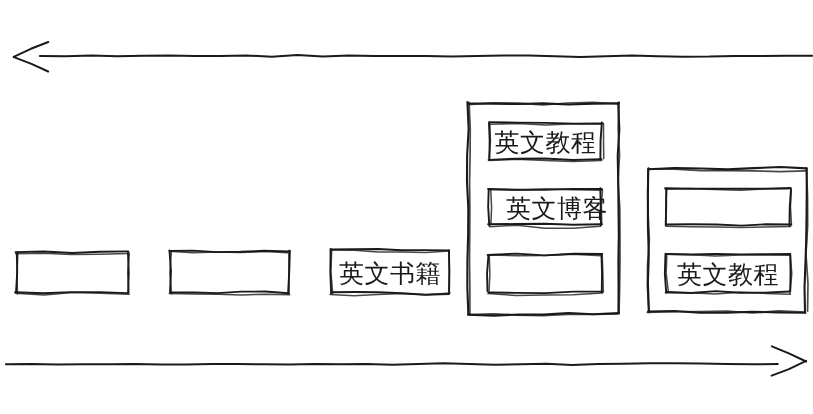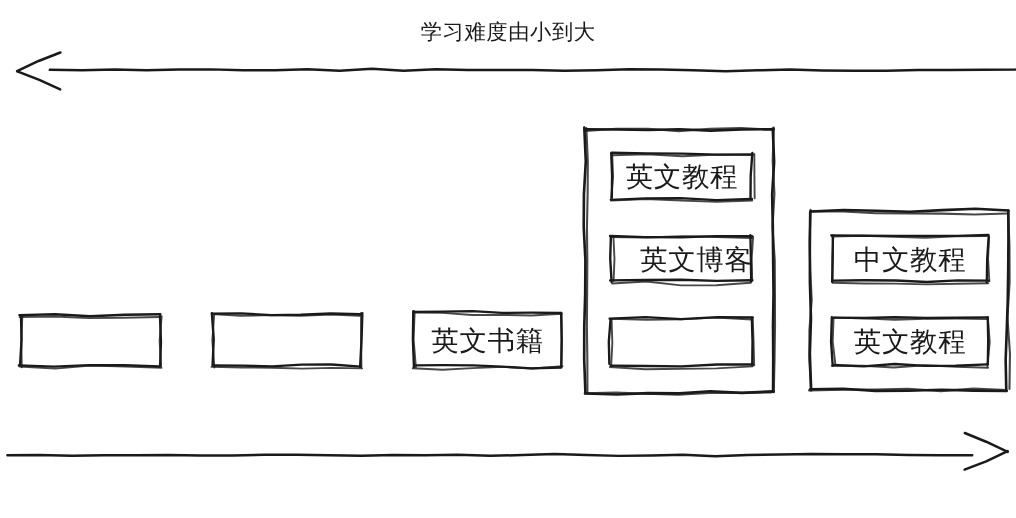--- a/index.html
+++ b/index.html
@@ -28,21 +28,21 @@
     white-space: nowrap;
     letter-spacing: 0.5px;
   }
   .axis-caption {
     font-size: 17px;
     text-align: center;
     width: 100%;
     left: 0;
   }
   .node-label {
-    font-size: 22px;
+    font-size: 25px;
     text-align: right;
     transform: translate(-50%, -50%);
   }
 </style>
 </head>
 <body>
 
 <div id="canvas">
 
   <svg id="sketch" viewBox="0 0 813 414">
@@ -127,22 +127,20 @@
       <path d="M790.43 294.25L765.38 293.39L739.90 292.19L714.96 294.04L690.47 292.64L665.43 292.63" fill="none" stroke="#1a1a1a" stroke-width="1.52" stroke-linecap="round" stroke-linejoin="round" opacity="0.8"></path>
       <path d="M668.36 291.86L666.16 273.37L666.83 254.88" fill="none" stroke="#1a1a1a" stroke-width="1.52" stroke-linecap="round" stroke-linejoin="round" opacity="0.8"></path>
       <path d="M812.07 55.70L786.17 55.86L760.31 56.06L734.92 55.92L709.29 56.57L683.20 56.64L657.80 56.35L632.07 55.52L606.08 56.27L580.57 56.91L554.82 56.17L528.72 55.52L503.32 55.44L477.51 56.11L451.50 56.53L425.78 55.93L400.35 55.91L374.30 56.03L348.85 55.42L322.83 56.60L297.51 55.06L271.77 56.63L246.07 55.41L220.03 56.11L194.44 56.11L168.75 55.50L143.04 55.66L117.11 56.16L91.64 55.52L65.68 56.28L39.90 55.89" fill="none" stroke="#1a1a1a" stroke-width="2" stroke-linecap="round" stroke-linejoin="round" opacity="1"></path>
       <path d="M13.66 56.86L30.88 48.79L48.29 41.99" fill="none" stroke="#1a1a1a" stroke-width="2" stroke-linecap="round" stroke-linejoin="round" opacity="1"></path>
       <path d="M13.83 57.06L31.44 63.92L48.15 71.51" fill="none" stroke="#1a1a1a" stroke-width="2" stroke-linecap="round" stroke-linejoin="round" opacity="1"></path>
       <path d="M5.91 364.28L31.52 363.96L57.61 364.51L83.42 364.28L109.06 364.20L134.71 363.96L160.19 364.38L185.99 364.47L211.84 363.89L237.56 363.89L263.31 364.29L289.11 364.54L314.63 364.06L340.42 364.16L366.31 363.89L392.10 364.68L417.95 364.04L443.46 363.22L469.35 363.95L494.85 364.70L520.85 364.36L546.42 363.84L572.16 364.91L597.93 364.08L623.49 363.68L649.50 363.16L675.29 363.30L700.85 363.43L726.58 364.06L752.45 364.29L777.77 364.11" fill="none" stroke="#1a1a1a" stroke-width="2" stroke-linecap="round" stroke-linejoin="round" opacity="1"></path>
       <path d="M806.13 361.52L788.90 353.38L771.84 346.39" fill="none" stroke="#1a1a1a" stroke-width="2" stroke-linecap="round" stroke-linejoin="round" opacity="1"></path>
       <path d="M806.13 360.86L788.95 369.07L771.63 375.64" fill="none" stroke="#1a1a1a" stroke-width="2" stroke-linecap="round" stroke-linejoin="round" opacity="1"></path>
     </svg>
 
-  <div class="label axis-caption" style="top:14px;">学习难度由小到大</div>
 
 
   <div class="label node-label" style="left: 390px; top: 272.5px;">英文书籍</div>
   <div class="label node-label" style="left: 545.5px; top: 142px;">英文教程</div>
   <div class="label node-label" style="left: 545px; top: 208px; margin-left: 12px;">英文博客</div>
-  <div class="label node-label" style="left: 728px; top: 208px;">中文教程</div>
   <div class="label node-label" style="left: 728px; top: 274px;">英文教程</div>
 
 </div>
 
 </body></html>

